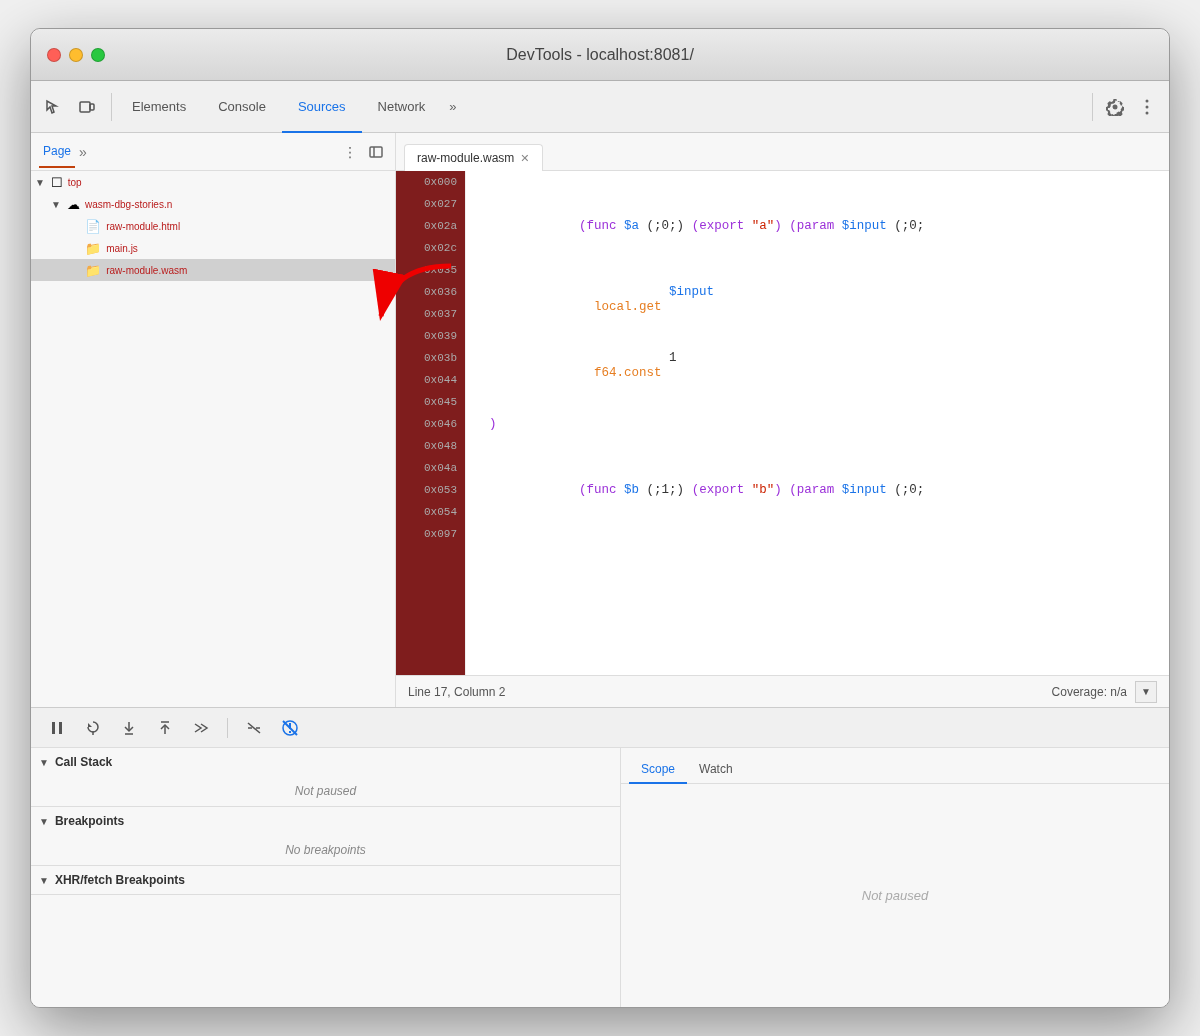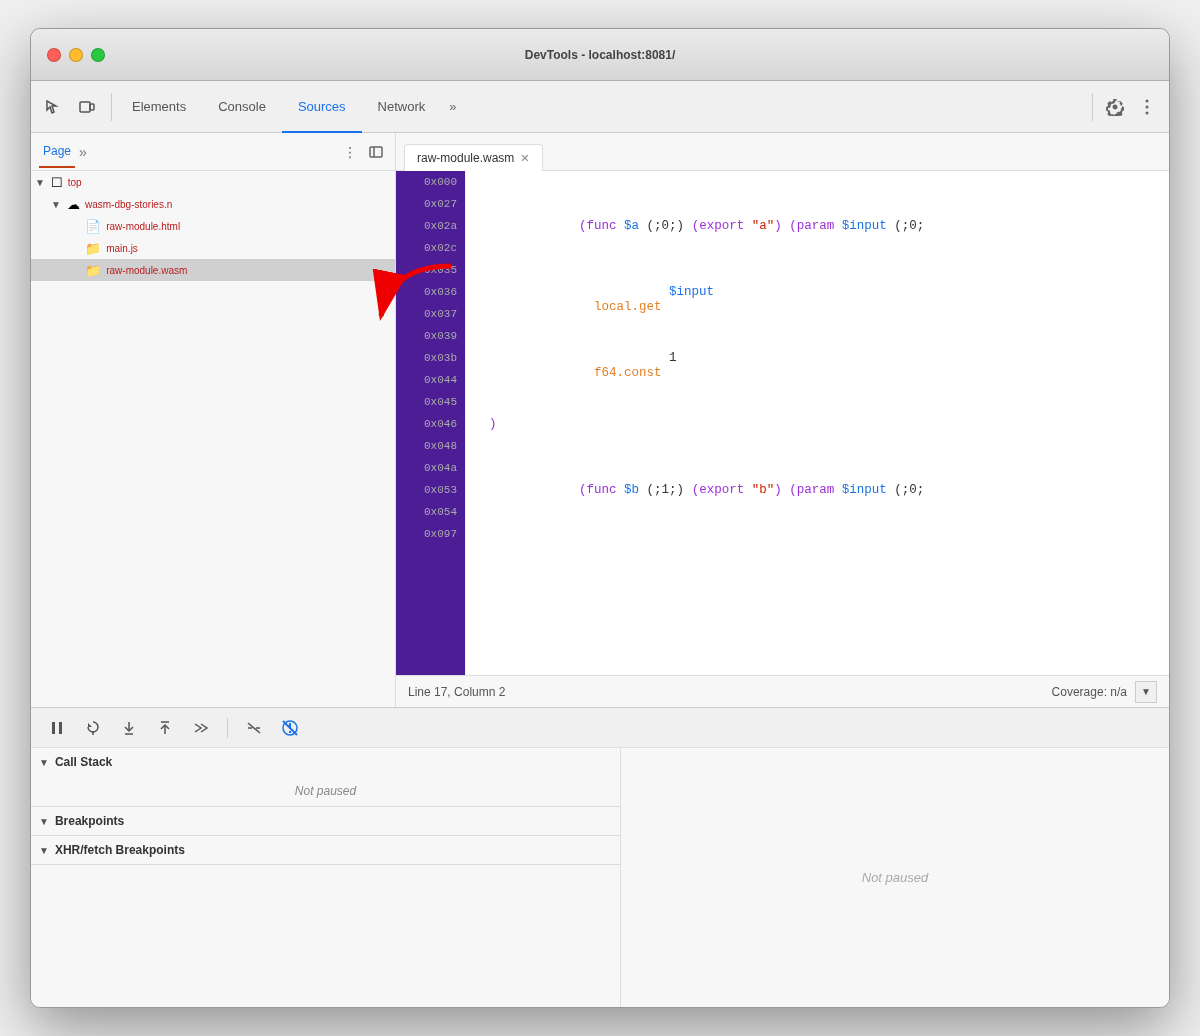--- a/index.html
+++ b/index.html
@@ -42,23 +42,23 @@
     .traffic-light {
       width: 14px;
       height: 14px;
       border-radius: 50%;
       border: 1px solid rgba(0,0,0,0.2);
     }
     .tl-red { background: #ff5f57; }
     .tl-yellow { background: #ffbd2e; }
     .tl-green { background: #28c840; }
     .title-text {
-      font-size: 12px;
+      font-size: 16px;
       color: #444;
-      font-weight: 700;
+      font-weight: 400;
     }
     
     .main-toolbar {
       height: 52px;
       background: #f0f0f0;
       border-bottom: 1px solid #ccc;
       display: flex;
       align-items: center;
       padding: 0 8px;
     }
@@ -256,21 +256,21 @@
       flex: 1;
       display: flex;
       overflow: hidden;
       font-family: 'Menlo', 'Monaco', 'Courier New', monospace;
       font-size: 12.5px;
       line-height: 22px;
     }
     .line-numbers {
       width: 70px;
       min-width: 70px;
-      background: #4c1d95;
+      background: #7f1d1d;
       color: #aaa;
       padding: 0 8px;
       text-align: right;
       border-right: 1px solid #eee;
       overflow: hidden;
       user-select: none;
     }
     .line-num {
       height: 22px;
       font-size: 11px;
@@ -680,30 +680,37 @@
           <div class="debug-section-content">
             <span>Not paused</span>
           </div>
         </div>
 
         <div class="debug-section">
           <div class="debug-section-header">
             <span class="debug-section-arrow">▼</span>
             <span>Breakpoints</span>
           </div>
+          <div class="debug-section-content">
+            <span>No breakpoints</span>
+          </div>
         </div>
 
         <div class="debug-section">
           <div class="debug-section-header">
             <span class="debug-section-arrow">▼</span>
             <span>XHR/fetch Breakpoints</span>
           </div>
         </div>
       </div>
 
       <div class="debug-right">
+        <div class="debug-right-tabs">
+          <div class="debug-right-tab active">Scope</div>
+          <div class="debug-right-tab">Watch</div>
+        </div>
         <div class="debug-right-content">
           <span>Not paused</span>
         </div>
       </div>
     </div>
   </div>
 </div>
 
 </body></html>

